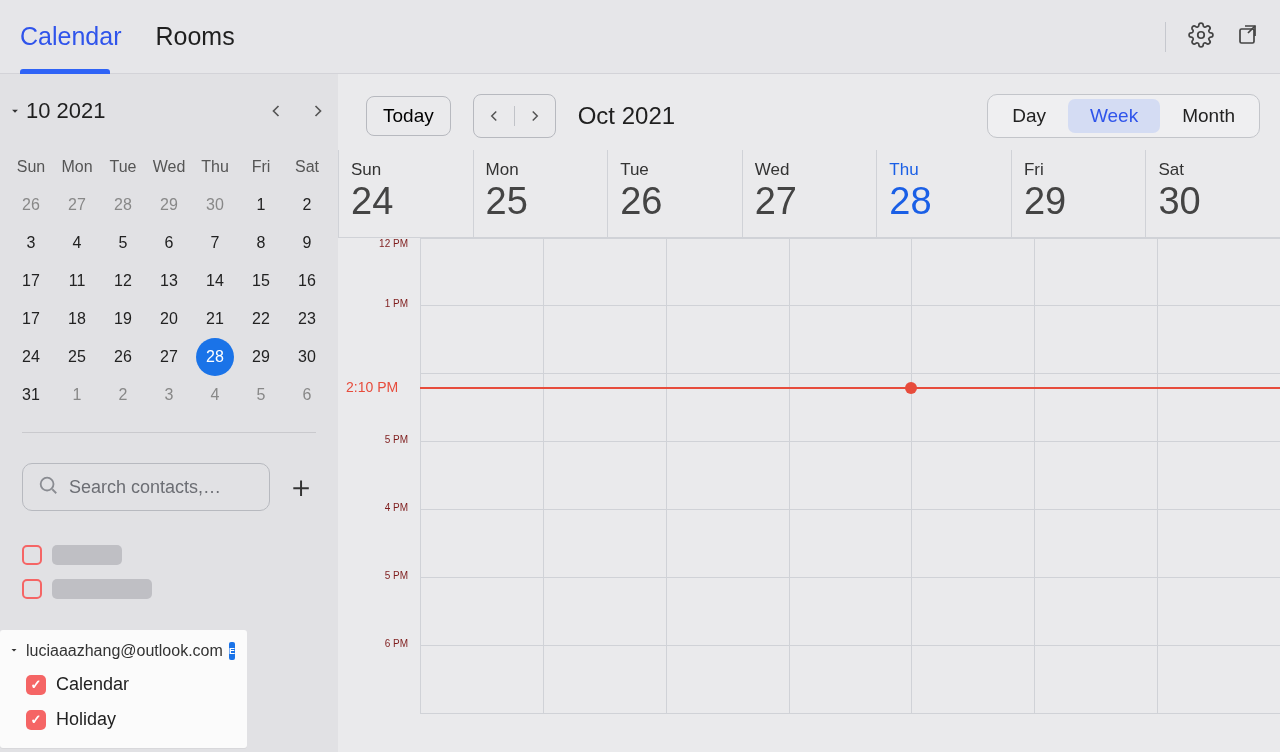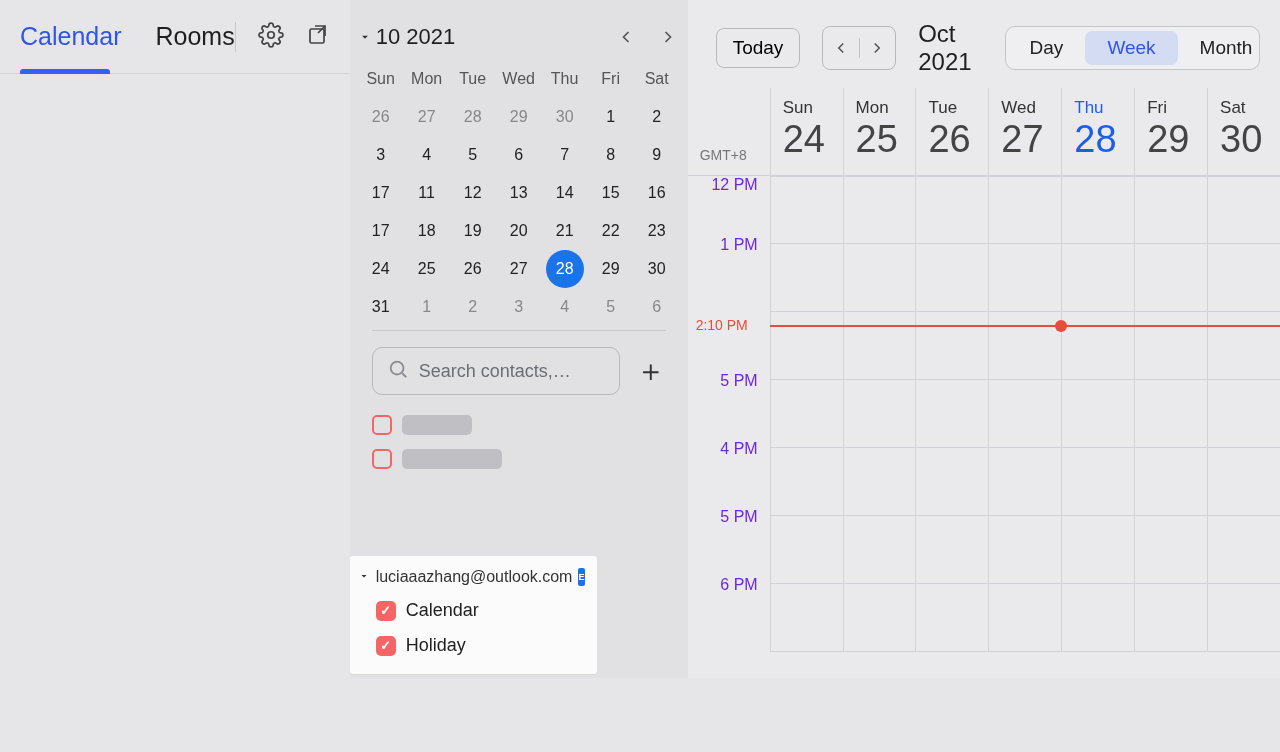--- a/index.html
+++ b/index.html
@@ -1,33 +1,33 @@
 <!DOCTYPE html>
 <html><head>
 <meta charset="utf-8">
 <style>
   * { box-sizing: border-box; margin: 0; padding: 0; }
   body { font-family: -apple-system, BlinkMacSystemFont, "Segoe UI", Arial, sans-serif; background: #e6e6e9; width: 1280px; height: 752px; overflow: hidden; color: #1f1f1f; }
-  .app { display: flex; flex-direction: row; height: 100%; }
+  .app { display: flex; flex-direction: column; height: 100%; }
 
   
   .topbar { display: flex; align-items: center; justify-content: space-between; padding: 0 20px; height: 74px; border-bottom: 1px solid #d3d3d8; }
   .tabs { display: flex; gap: 34px; align-items: center; height: 100%; }
   .tab { font-size: 25px; font-weight: 500; color: #1f1f1f; position: relative; height: 100%; display: flex; align-items: center; cursor: pointer; }
   .tab.active { color: #2f54eb; }
   .tab.active::after { content:""; position: absolute; bottom: -1px; left: 0; width: 90px; height: 5px; border-radius: 3px 3px 0 0; background: #2f63f6; }
   .topbar-right { display: flex; align-items: center; gap: 22px; }
   .create-btn { background: #2f54eb; color: #fff; font-size: 20px; padding: 10px 22px; border-radius: 8px; border: none; cursor: pointer; }
   .divider-v { width: 1px; height: 30px; background: #c6c8ce; }
   .icon-btn { background: none; border: none; cursor: pointer; color: #3b3b42; display: flex; align-items: center; justify-content: center; }
 
   .content { display: flex; height: calc(100% - 74px); }
 
   
-  .sidebar { width: 338px; background: #e1e1e4; padding: 16px 8px 0 8px; display: flex; flex-direction: column; position: relative; }
+  .sidebar { width: 338px; background: #e1e1e4; padding: 16px 8px 0 8px; display: flex; flex-direction: column; position: relative; gap: 14px; }
   .month-header { display: flex; align-items: center; justify-content: space-between; padding: 8px 2px 12px 0; }
   .month-title { font-size: 22px; font-weight: 500; display: flex; align-items: center; gap: 4px; margin-left: 0; cursor: pointer; }
   .month-arrows { display: flex; gap: 22px; color: #555; }
   .chev { cursor: pointer; display: inline-flex; }
   .mini-cal { width: 100%; }
   .mini-row { display: grid; grid-template-columns: repeat(7, 1fr); text-align: center; }
   .mini-head { font-size: 16px; color: #555; padding: 8px 0 10px; }
   .mini-day { font-size: 16px; padding: 10px 0; color: #222; cursor: pointer; border-radius: 50%; }
   .mini-day.faded { color: #888; }
   .mini-day.today { background: #1a73e8; color: #fff; width: 38px; height: 38px; margin: auto; line-height: 22px; padding: 8px 0; }
@@ -64,21 +64,21 @@
   .day-headers { display: flex; border-bottom: 1px solid #d0d2d7; }
   .gutter { width: 82px; min-width: 82px; display: flex; align-items: flex-end; justify-content: flex-start; padding: 0 0 12px 12px; font-size: 14px; color: #777; }
   .day-col-h { flex: 1; border-left: 1px solid #d0d2d7; padding: 10px 12px 14px; }
   .day-name { font-size: 17px; color: #333; }
   .day-num { font-size: 38px; font-weight: 400; color: #444; }
   .day-col-h.today .day-name, .day-col-h.today .day-num { color: #1a5fe6; }
 
   .grid-scroll { position: relative; flex: 1; overflow: hidden; }
   .grid { display: flex; position: absolute; top: 0; left: 0; right: 0; }
   .hour-gutter { width: 82px; min-width: 82px; }
-  .hour-label { height: 68px; text-align: right; padding-right: 12px; font-size: 16px; color: #6d28d9; position: relative; top: -8px; }
+  .hour-label { height: 68px; text-align: right; padding-right: 12px; font-size: 10px; color: #7f1d1d; position: relative; top: -8px; }
   .hour-label:first-child { top: 0; }
   .grid-cols { flex: 1; display: flex; position: relative; }
   .grid-col { flex: 1; border-left: 1px solid #d0d2d7; }
   .hour-row { height: 68px; border-bottom: 1px solid #d0d2d7; }
   .hour-row:first-child { border-top: 1px solid #d0d2d7; }
 
   .now-line { position: absolute; left: 0; right: 0; height: 0; border-top: 2px solid #e74c3c; z-index: 5; }
   .now-label { position: absolute; left: -78px; top: -10px; font-size: 14px; color: #e74c3c; background: #eaeaec; padding: 0 4px; }
   .now-dot { position: absolute; width: 12px; height: 12px; background: #e74c3c; border-radius: 50%; top: -7px; }
 </style>
@@ -272,21 +272,20 @@
           <div class="range-title">Oct 2021</div>
         </div>
         <div class="view-switch">
           <div class="view-opt">Day</div>
           <div class="view-opt active">Week</div>
           <div class="view-opt">Month</div>
         </div>
       </div>
 
       <div class="day-headers" id="day-headers">
-        <div class="gutter">GMT+8</div>
       <div class="day-col-h">
             <div class="day-name">Sun</div>
             <div class="day-num">24</div>
           </div>
           <div class="day-col-h">
             <div class="day-name">Mon</div>
             <div class="day-num">25</div>
           </div>
           <div class="day-col-h">
             <div class="day-name">Tue</div>

